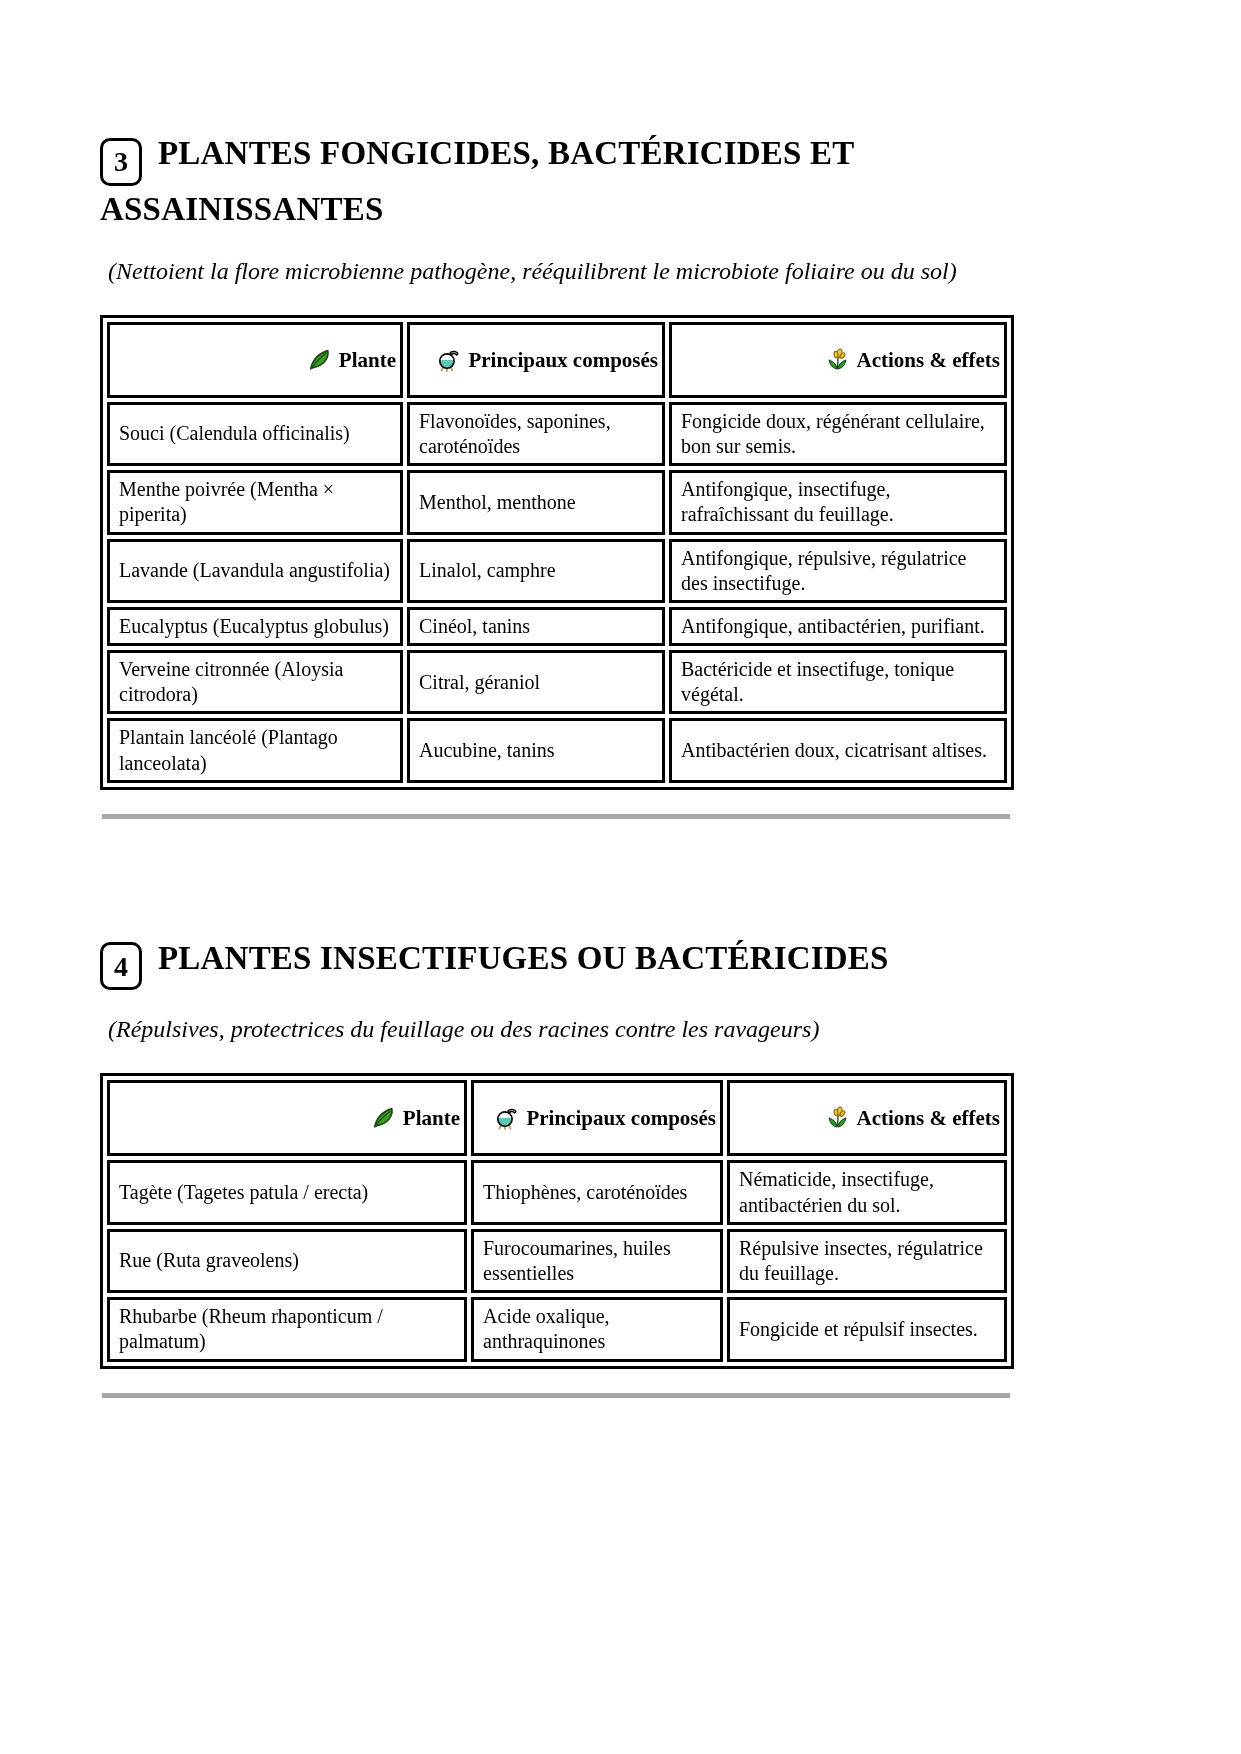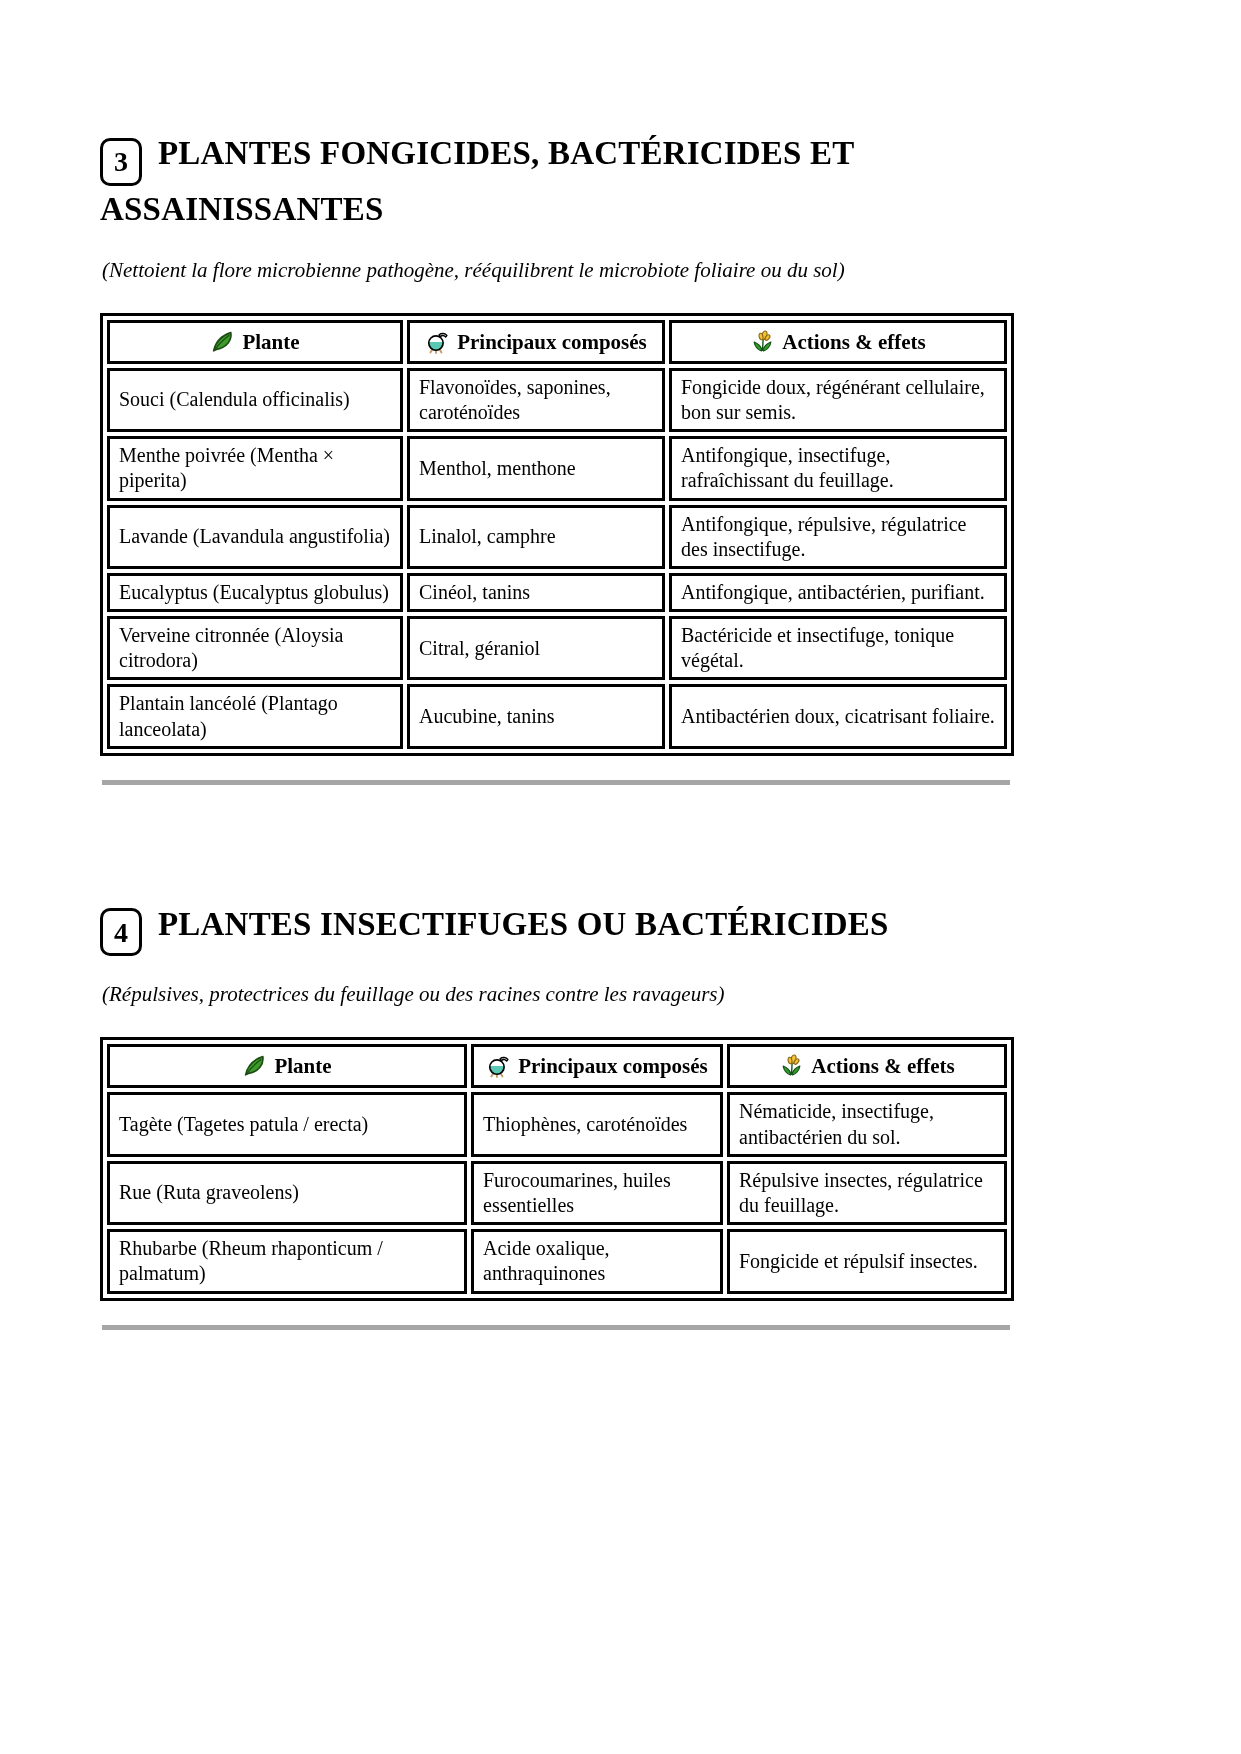--- a/index.html
+++ b/index.html
@@ -34,43 +34,43 @@
     border: 3.5px solid #000;
     border-radius: 10px;
     font-size: 28px;
     font-weight: bold;
     vertical-align: -7px;
     margin-right: 16px;
     background: #fff;
   }
   .subtitle {
     font-style: italic;
-    font-size: 21px;
-    margin: 26px 0 0 2px;
+    font-size: 24px;
+    margin: 26px 0 0 8px;
   }
 
   table.plants {
     border-collapse: separate;
     border-spacing: 4px;
     border: 3px solid #000;
     background: #fff;
     table-layout: fixed;
     width: 914px;
     margin-top: 30px;
   }
   table.plants th, table.plants td {
     border: 3px solid #000;
     box-sizing: border-box;
     overflow: hidden;
   }
   table.plants th {
     font-size: 21px;
     font-weight: bold;
-    text-align: center;
-    padding: 6px 4px;
+    text-align: right;
+    padding: 22px 4px;
     white-space: nowrap;
   }
   table.plants td {
     font-size: 20px;
     line-height: 1.26;
     padding: 4px 9px;
     vertical-align: middle;
     text-align: left;
   }
   td.plant { font-weight: normal; }
@@ -161,21 +161,21 @@
           <td>Antifongique, antibactérien, purifiant.</td>
         </tr>
         <tr>
           <td class="plant">Verveine citronnée (Aloysia citrodora)</td>
           <td>Citral, géraniol</td>
           <td>Bactéricide et insectifuge, tonique végétal.</td>
         </tr>
         <tr>
           <td class="plant">Plantain lancéolé (Plantago lanceolata)</td>
           <td>Aucubine, tanins</td>
-          <td>Antibactérien doux, cicatrisant foliaire.</td>
+          <td>Antibactérien doux, cicatrisant altises.</td>
         </tr>
       </tbody>
     </table>
 
     <hr class="rule">
   </section>
 
   <section>
     <h1 class="sec-title"><span class="keycap">4</span><span>PLANTES INSECTIFUGES OU BACTÉRICIDES</span></h1>
 

